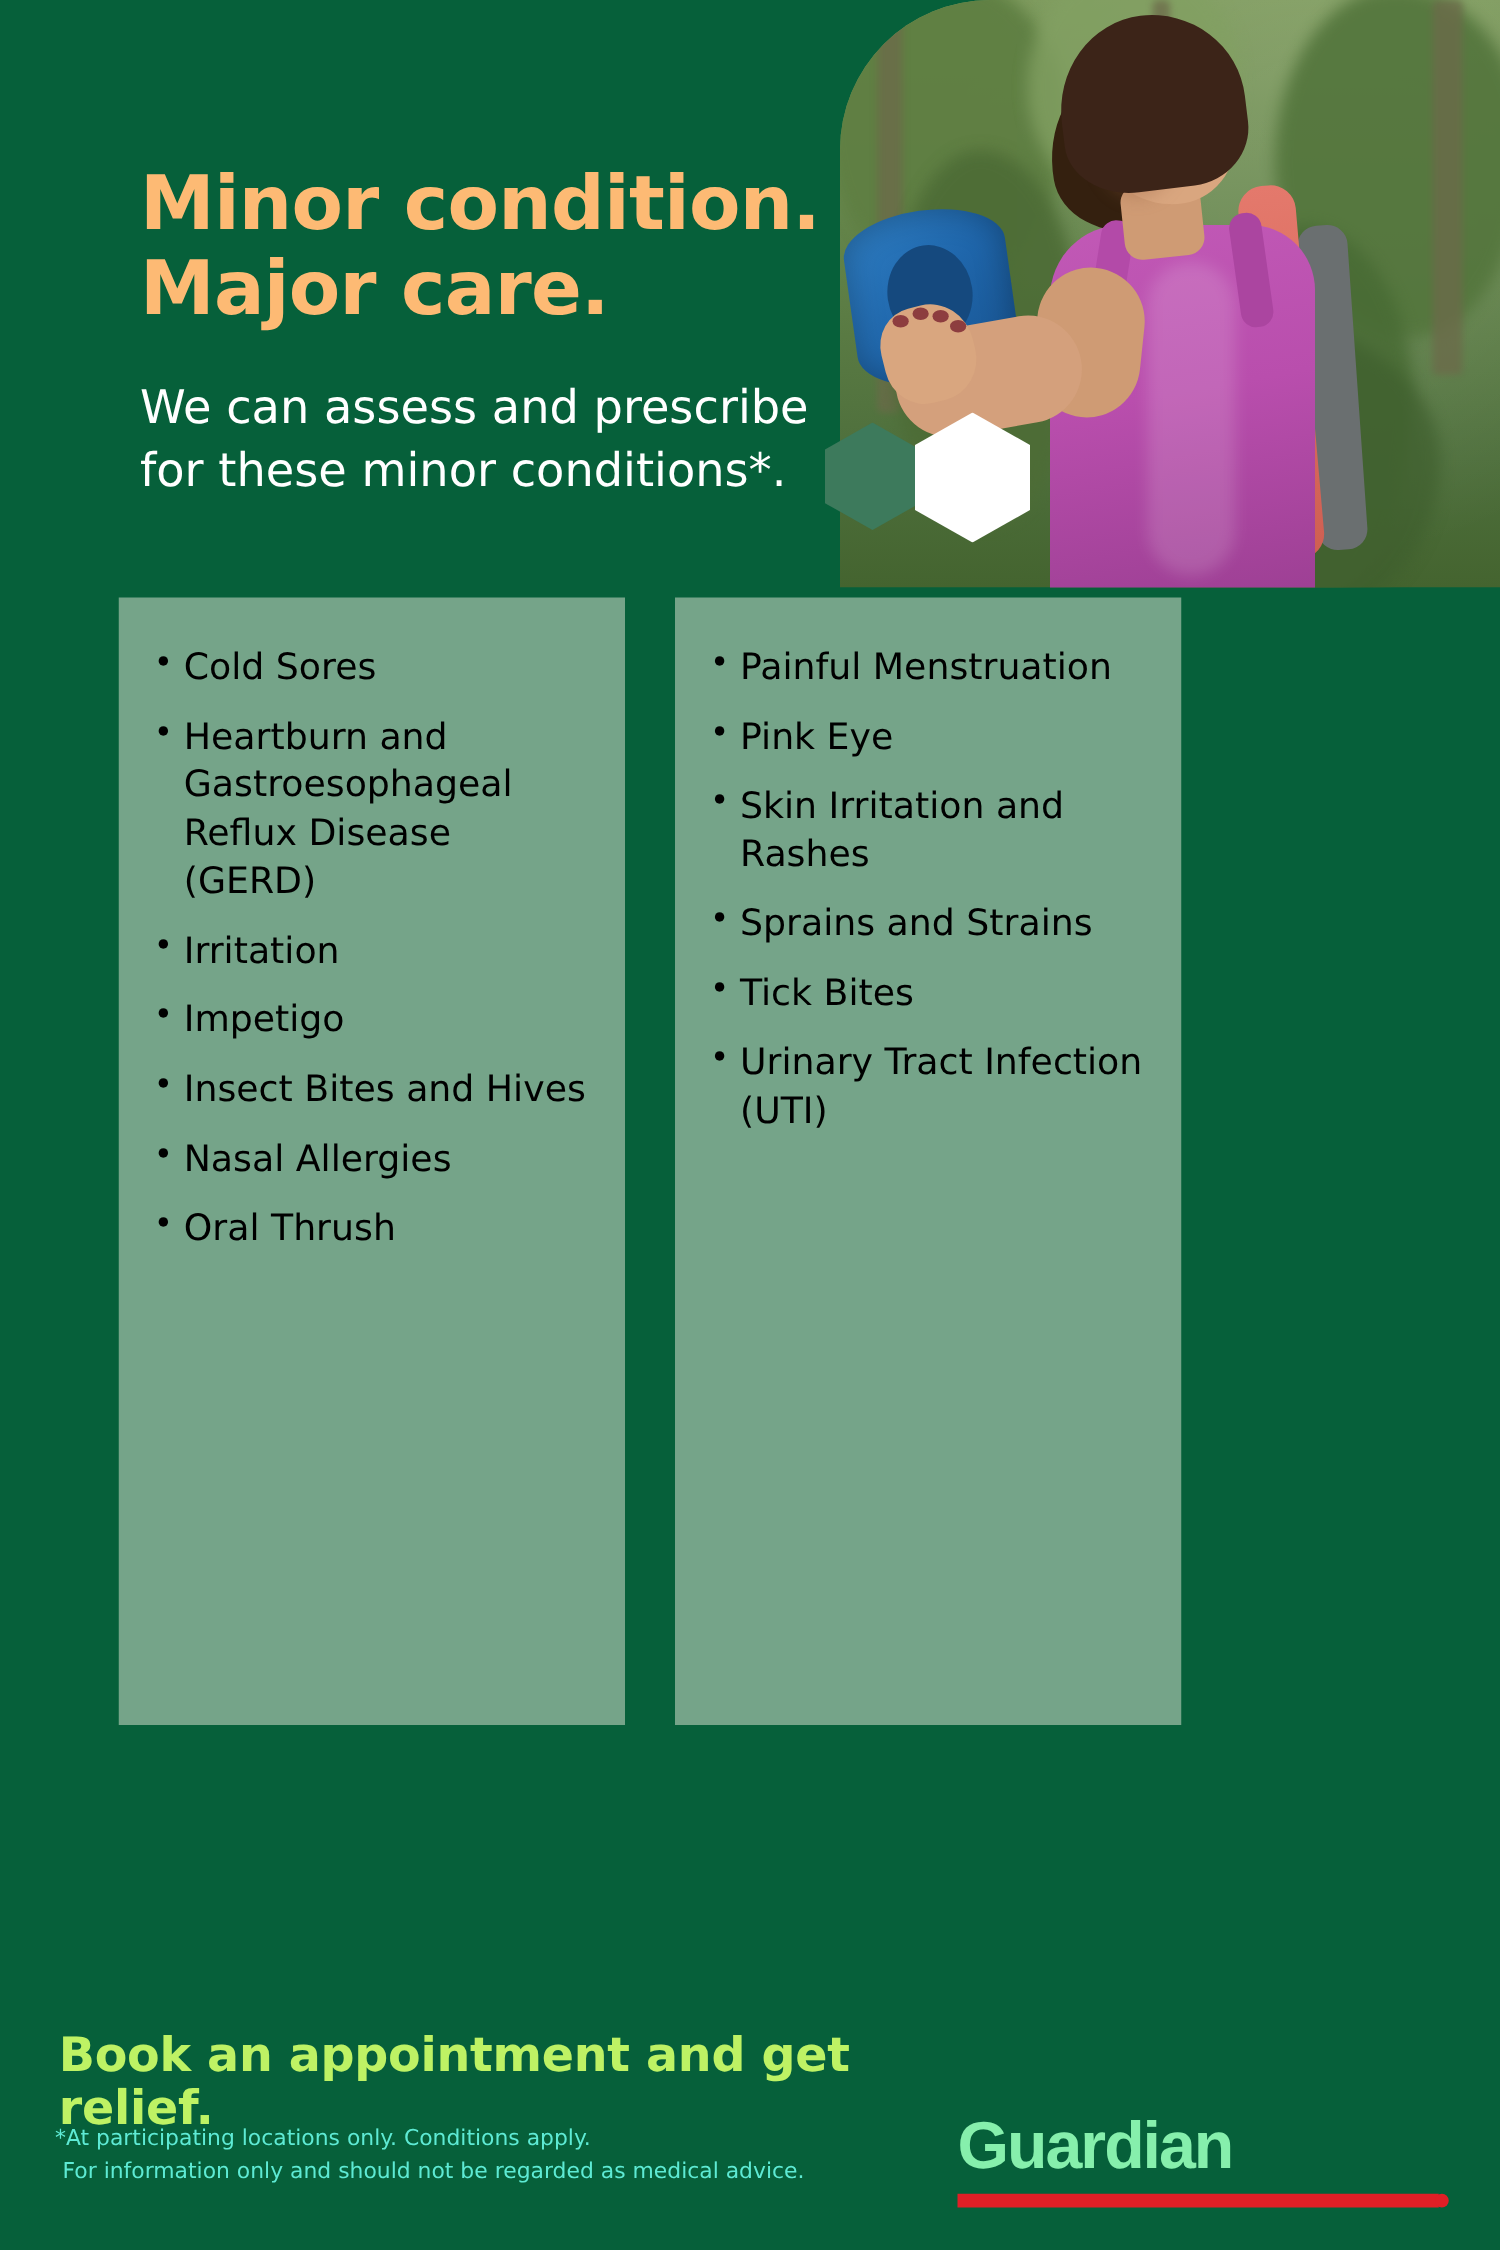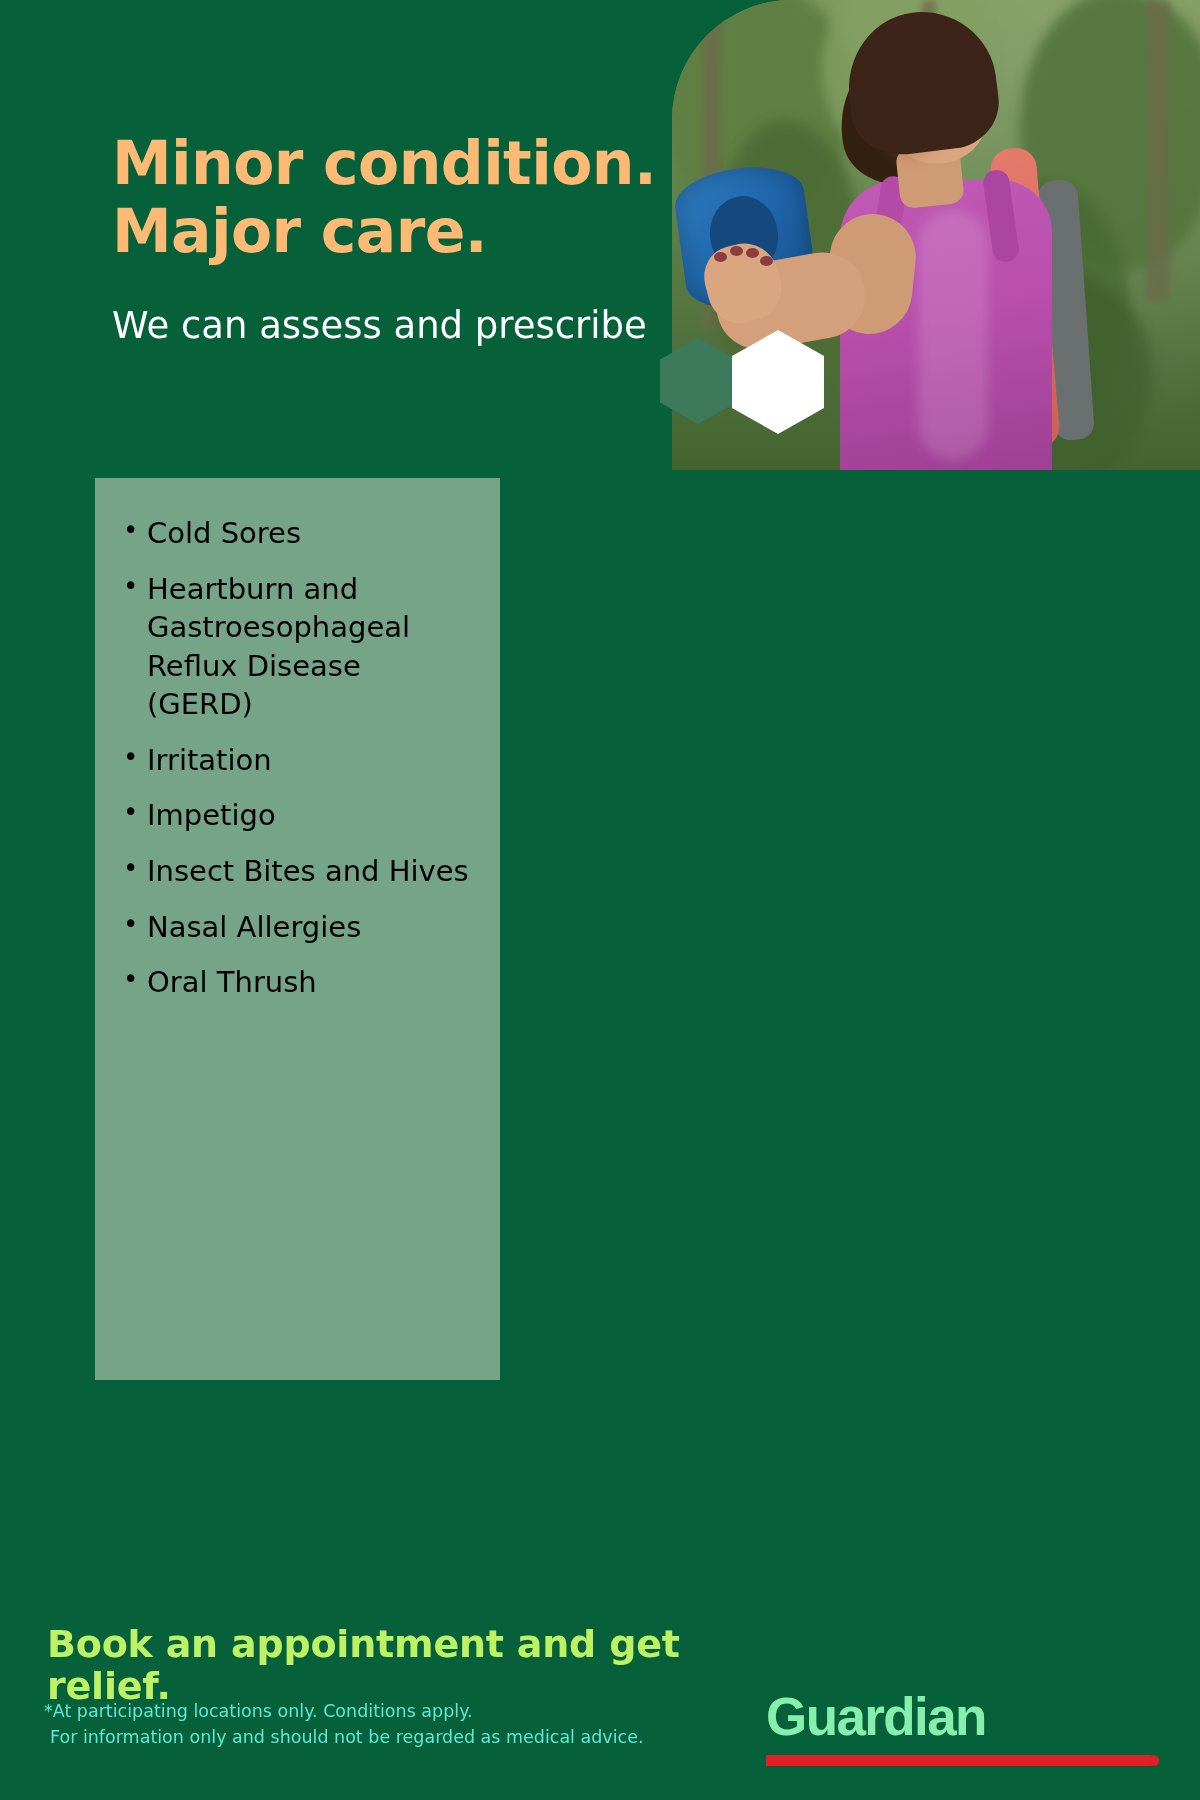--- a/index.html
+++ b/index.html
@@ -175,34 +175,45 @@
     </svg>
   </div>
 
   <div class="headline">
     <span>Minor condition.</span>
     <span class="l2">Major care.</span>
   </div>
 
   <div class="subhead">
     <span>We can assess and prescribe</span><br>
+    <span>for these minor conditions*.</span>
   </div>
 
   <div class="panel panel-left">
     <ul class="cond-list">
       <li>Cold Sores</li>
       <li>Heartburn and Gastroesophageal Reflux Disease (GERD)</li>
       <li>Irritation</li>
       <li>Impetigo</li>
       <li>Insect Bites and Hives</li>
       <li>Nasal Allergies</li>
       <li>Oral Thrush</li>
     </ul>
   </div>
 
+  <div class="panel panel-right">
+    <ul class="cond-list">
+      <li>Painful Menstruation</li>
+      <li>Pink Eye</li>
+      <li>Skin Irritation and Rashes</li>
+      <li>Sprains and Strains</li>
+      <li>Tick Bites</li>
+      <li>Urinary Tract Infection (UTI)</li>
+    </ul>
+  </div>
 
   <div class="cta">Book an appointment and get relief.</div>
 
   <div class="fineprint">
     <span>*At participating locations only. Conditions apply.</span>
     <span class="fp2">For information only and should not be regarded as medical advice.</span>
   </div>
 
   <div class="logo">
     <div class="logo-word">Guardian</div>

